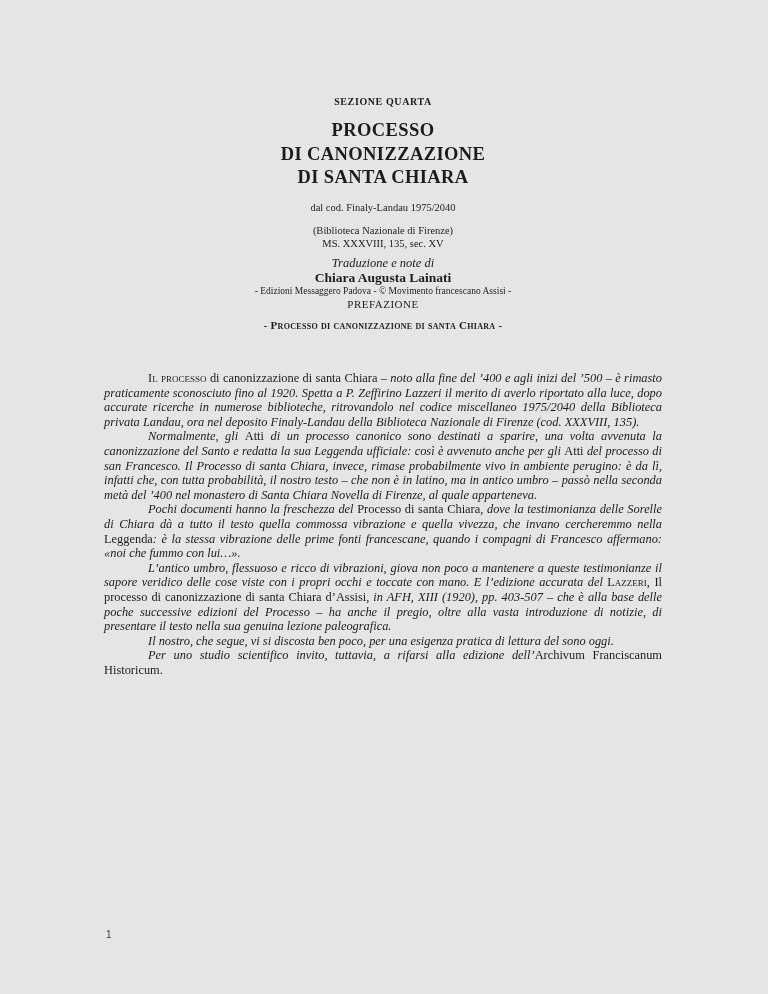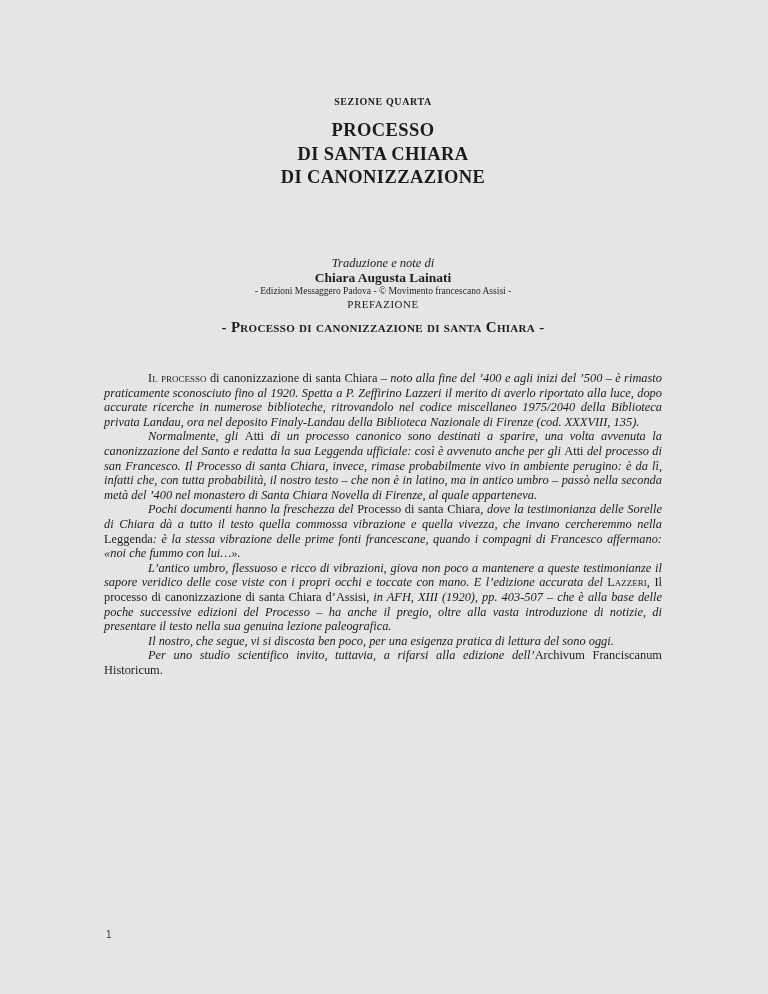--- a/index.html
+++ b/index.html
@@ -59,21 +59,21 @@
     top: 286px;
     font-size: 9.5px;
   }
   .preface-title {
     top: 298px;
     font-size: 11px;
     letter-spacing: 0.5px;
   }
   .preface-subtitle {
     top: 319px;
-    font-size: 15px;
+    font-size: 11px;
     font-weight: bold;
     font-variant: small-caps;
     letter-spacing: 0.3px;
   }
   .preface-body {
     position: absolute;
     top: 371px;
     left: 104px;
     width: 558px;
     font-size: 12.4px;
@@ -97,25 +97,30 @@
 </style>
 </head>
 <body>
 
 <div class="page">
 
   <div class="centered section-label">SEZIONE QUARTA</div>
 
   <h1 class="centered doc-title">
     <div>PROCESSO</div>
+    <div>DI CANONIZZAZIONE</div>
     <div>DI SANTA CHIARA</div>
-    <div>DI CANONIZZAZIONE</div>
   </h1>
 
+  <div class="centered source-line">dal cod. Finaly-Landau 1975/2040</div>
 
+  <div class="centered library-block">
+    <div>(Biblioteca Nazionale di Firenze)</div>
+    <div>MS. XXXVIII, 135, sec. XV</div>
+  </div>
 
   <div class="centered translation-note">Traduzione e note di</div>
 
   <div class="centered translator-name">Chiara Augusta Lainati</div>
 
   <div class="centered publisher-line">- Edizioni Messaggero Padova - © Movimento francescano Assisi -</div>
 
   <div class="centered preface-title">PREFAZIONE</div>
 
   <div class="centered preface-subtitle">- Processo di canonizzazione di santa Chiara -</div>

